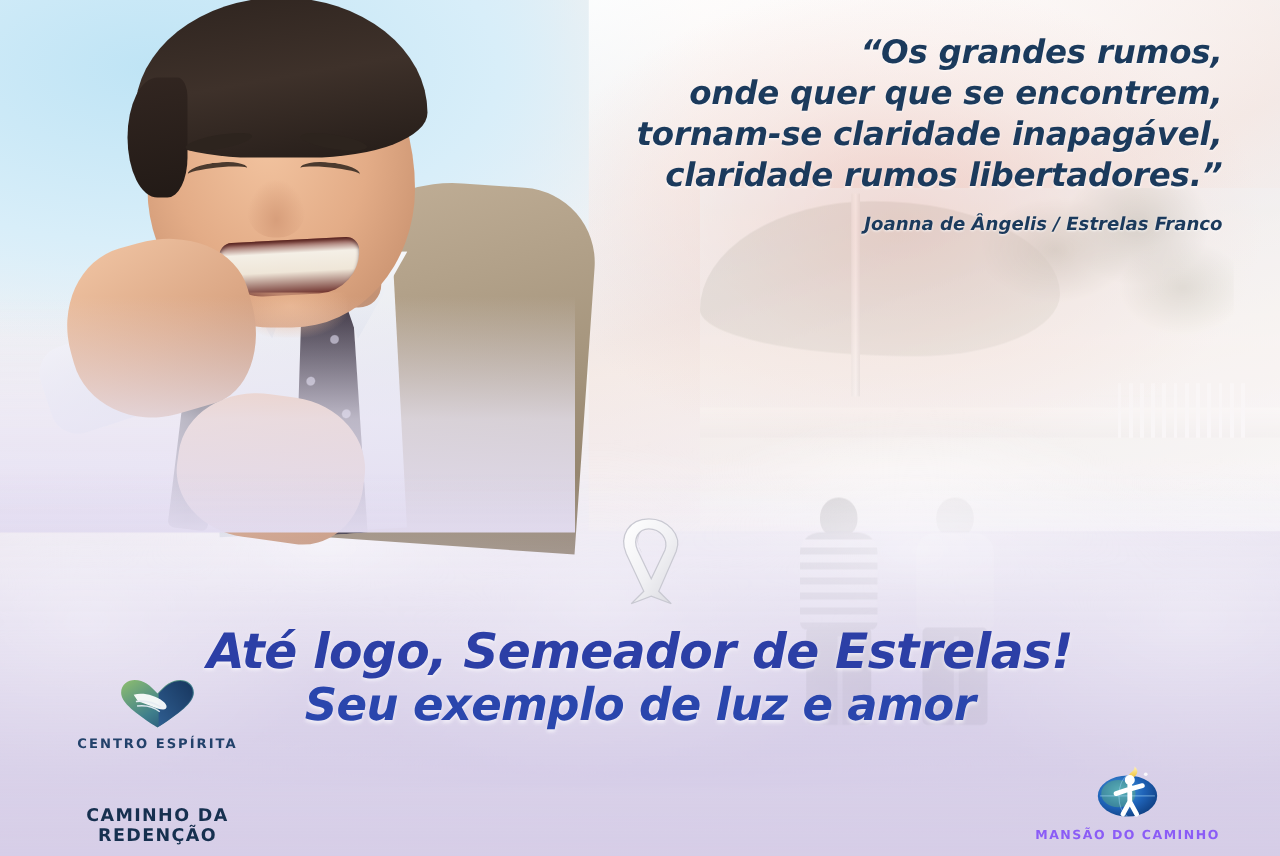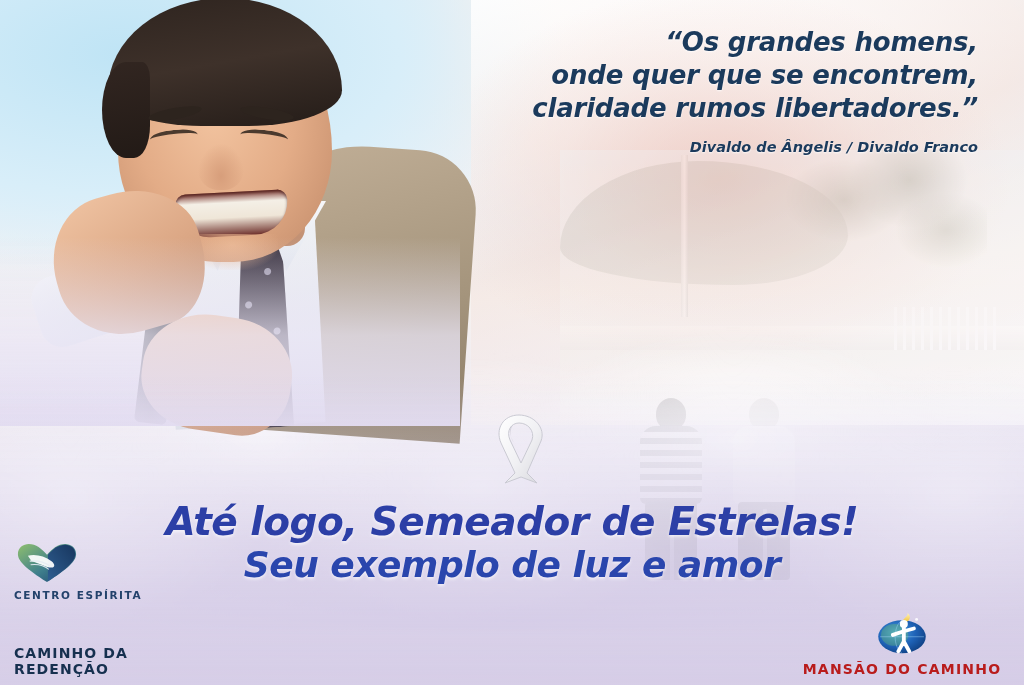--- a/index.html
+++ b/index.html
@@ -357,23 +357,24 @@
     letter-spacing: -0.5px;
     text-shadow: 0 2px 3px rgba(255,255,255,.6);
   }
   .hl1 { font-size: 39px; line-height: 44px; color: #2c3fa6; }
   .hl2 { font-size: 36px; line-height: 42px; color: #2a46ad; }
   .hl3 { font-size: 36px; line-height: 42px; color: #1f5fb0; }
 
   
   .logo-left {
     position: absolute;
-    left: 14px;
+    left: 26px;
     bottom: 8px;
     width: 200px;
+    text-align: center;
   }
   .logo-right {
     position: absolute;
     right: 12px;
     bottom: 8px;
     width: 220px;
     text-align: center;
   }
   .logo-mark { display: block; margin: 0 auto 2px; }
   .logo-cap1 {
@@ -392,23 +393,23 @@
     font-size: 14px;
     letter-spacing: 1.1px;
     color: #16304f;
     line-height: 16px;
     margin-top: 44px;
   }
   .logo-cap-right {
     display: block;
     font-family: "DejaVu Sans", "Liberation Sans", sans-serif;
     font-weight: 700;
-    font-size: 14px;
+    font-size: 10px;
     letter-spacing: 1.2px;
-    color: #b91c1c;
+    color: #8b5cf6;
     line-height: 16px;
   }
 </style>
 </head>
 <body>
 
 <div class="stage">
 
   <div class="bg-sky"></div>
   <div class="bg-warm"></div>
@@ -460,24 +461,25 @@
     </div>
     <div class="p-cuff"></div>
     <div class="p-hand"></div>
     <div class="p-hand2"></div>
     <div class="portrait-fade"></div>
   </div>
 
   <div class="lower-haze"></div>
 
   <div class="quote">
-    <span class="quote-line">“Os grandes homens,</span>
+    <span class="quote-line">“Os grandes rumos,</span>
     <span class="quote-line">onde quer que se encontrem,</span>
+    <span class="quote-line">tornam-se claridade inapagável,</span>
     <span class="quote-line">claridade rumos libertadores.”</span>
-    <span class="quote-attr">Divaldo de Ângelis / Divaldo Franco</span>
+    <span class="quote-attr">Joanna de Ângelis / Estrelas Franco</span>
   </div>
 
   <div class="ribbon">
     <svg viewBox="0 0 64 74" width="64" height="74" aria-hidden="true">
       <defs>
         <linearGradient id="rg" x1="0" y1="0" x2="1" y2="1">
           <stop offset="0%" stop-color="#ffffff"></stop>
           <stop offset="55%" stop-color="#f0f0f3"></stop>
           <stop offset="100%" stop-color="#d8d8de"></stop>
         </linearGradient>

